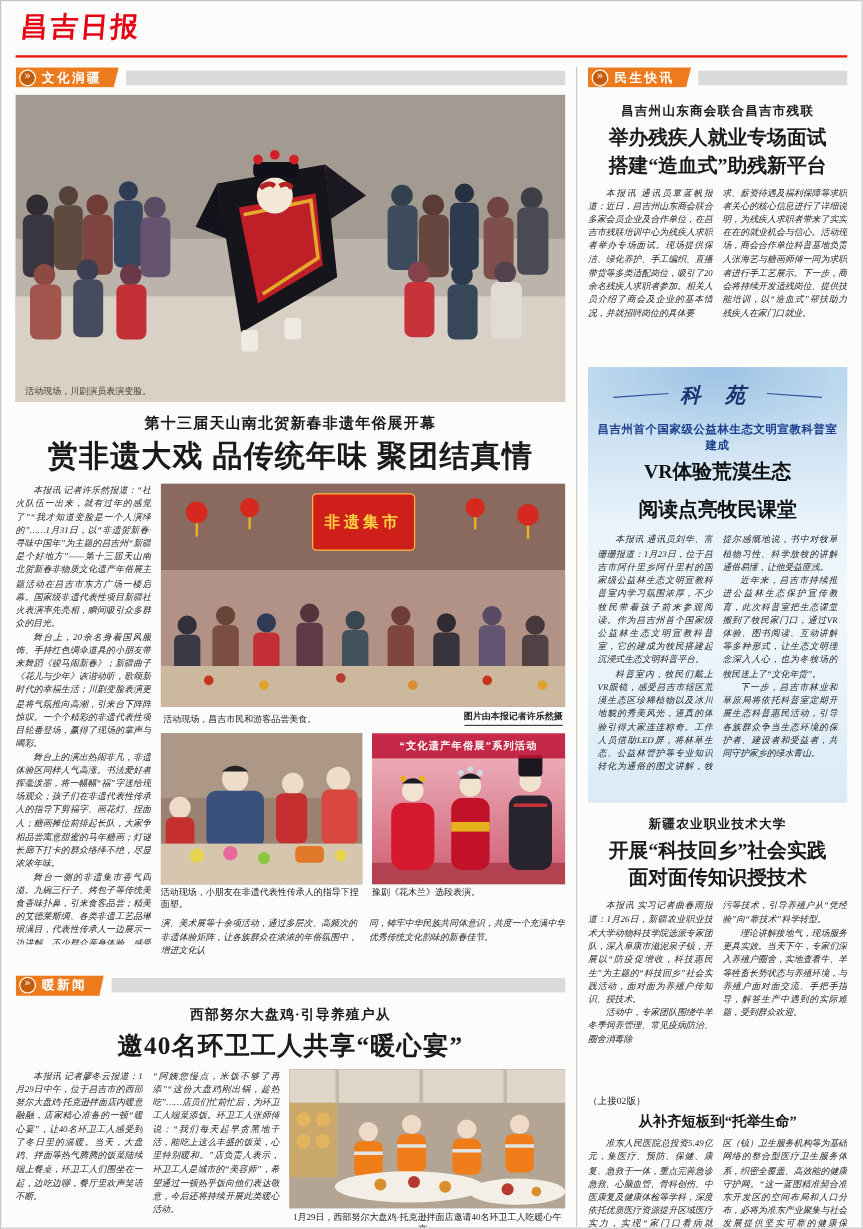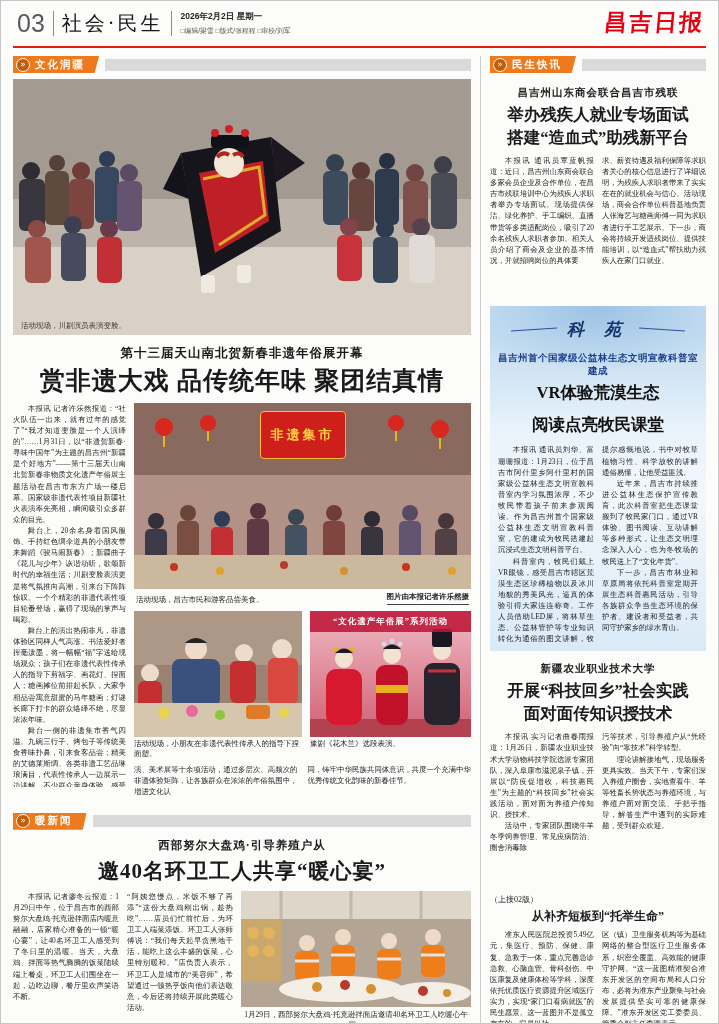--- a/index.html
+++ b/index.html
@@ -31,21 +31,21 @@
   .rib-label{color:#fff;font-weight:bold;font-size:10.5px;letter-spacing:2px;font-family:"Liberation Sans","DejaVu Sans",sans-serif;}
   .rib-bar{flex:1;height:12px;background:#dadada;margin-left:6px;}
   
   .kicker{text-align:center;font-weight:bold;font-size:12.5px;margin-top:10px;letter-spacing:1px;}
   .headline{text-align:center;font-weight:bold;font-size:25px;letter-spacing:1px;margin-top:5px;line-height:1.15;}
   .kicker-sm{text-align:center;font-weight:bold;font-size:10.5px;margin-top:13px;letter-spacing:1px;}
   .headline-md{text-align:center;font-weight:bold;font-size:16.5px;line-height:1.33;margin-top:4px;}
   .headline-warm{text-align:center;font-weight:bold;font-size:21px;letter-spacing:1px;margin-top:4px;}
   
   .bt{font-size:7.4px;line-height:1.5;text-align:justify;color:#1c1c1c;overflow:hidden;}
-  .bt p{margin:0;text-indent:2em;}
+  .bt p{margin:0;text-indent:2em;font-style:italic;}
   .bt p.cont{text-indent:0;}
   
   .ph{position:relative;overflow:hidden;background:#b8b0a8;}
   .ph svg{display:block;}
   .ph-cap-on{position:absolute;left:8px;bottom:4px;font-size:7.5px;color:#40382e;}
   .cap{font-size:7.5px;color:#222;}
   .caprow{display:flex;justify-content:space-between;align-items:flex-end;padding:3px 2px 2px 2px;}
   .credit{font-weight:bold;border-bottom:1px solid #444;padding-bottom:2px;}
   .sign{position:absolute;left:50%;top:8px;transform:translateX(-50%);background:#cf1f1a;color:#ffd23f;
         font-weight:bold;font-size:13px;letter-spacing:3px;padding:14px 10px;border-radius:4px;border:1px solid #ffb93a;}
@@ -61,21 +61,21 @@
   .cont-row .bt{flex:1;height:40px;}
   
   .warm-row{display:flex;gap:8px;margin-top:6px;}
   .warm-col{width:106px;height:140px;}
   .warm-photo-wrap{flex:1;min-width:0;}
   .warm-cap{text-align:center;margin-top:3px;}
   
   .r-cols{display:flex;gap:8px;margin-top:6px;}
   .r-col{flex:1;min-width:0;}
   .liv-col{height:142px;}
-  .keyuan{margin-top:9px;padding:8px 8px 9px 8px;
+  .keyuan{margin-top:9px;padding:8px 8px 27px 8px;
           background:linear-gradient(180deg,#b7d4ec 0%,#e9f3fb 36%,#f2f8fd 55%,#d9eaf7 100%);
           position:relative;overflow:hidden;}
   .keyuan:before{content:"";position:absolute;left:-30px;top:-56px;right:-30px;height:120px;border-radius:50%;
           background:radial-gradient(ellipse at center,#9dc3e4 0%,#bed9ef 55%,rgba(233,243,251,0) 72%);}
   .ky-badge{position:relative;display:flex;align-items:center;justify-content:center;gap:10px;margin-top:4px;}
   .ky-badge .line{width:46px;height:1px;background:#2b4f9e;transform:rotate(-4deg);}
   .ky-badge .line.r{transform:rotate(4deg);}
   .ky-name{font-size:17px;font-weight:bold;font-style:italic;color:#17336e;letter-spacing:8px;}
   .ky-kicker{position:relative;text-align:center;font-weight:bold;font-size:9.5px;color:#1c3f8c;margin-top:11px;letter-spacing:0.5px;}
   .ky-headline{position:relative;text-align:center;font-weight:bold;font-size:16.5px;line-height:1.35;margin-top:4px;color:#111;}
@@ -85,30 +85,20 @@
   .contd-note{font-size:8px;color:#222;}
   .contd-head{text-align:center;font-weight:bold;font-size:12px;margin-top:3px;}
   .contd-col{height:112px;}
 </style>
 </head>
 <body>
 
 <div class="page">
 
   <header class="masthead">
-    <div class="m-left">
-      <span class="pageno">03</span>
-      <span class="mdiv"></span>
-      <span class="secname">社会·民生</span>
-      <span class="mdiv"></span>
-      <div class="dateblock">
-        <div class="mdate">2026年2月2日 星期一</div>
-        <div class="mcredits">□编辑/梁雪 □版式/张程程 □审校/刘军</div>
-      </div>
-    </div>
     <div class="logo">昌吉日报</div>
   </header>
   <div class="red-rule"></div>
 
   <div class="content">
 
     <div class="col-left">
 
       <div class="rib">
         <div class="rib-head">

